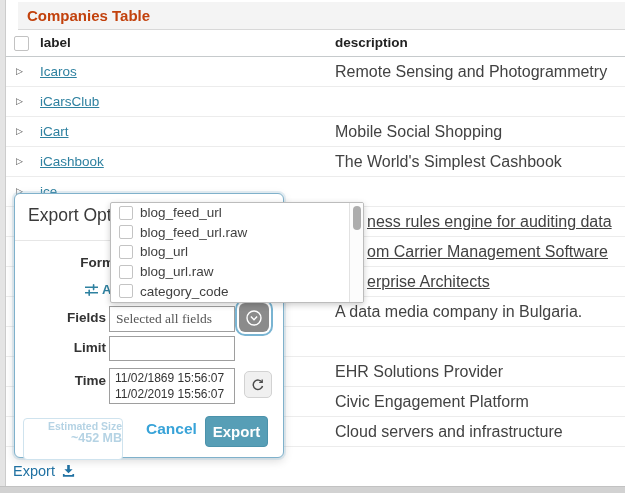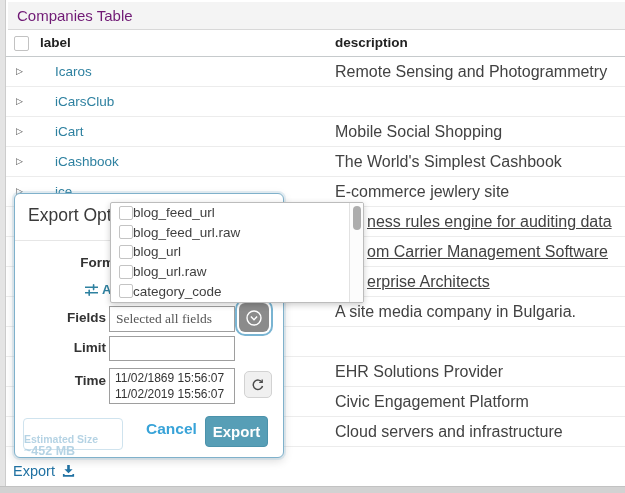--- a/index.html
+++ b/index.html
@@ -4,34 +4,34 @@
 <style>
   html,body{margin:0;padding:0;background:#fff;}
   #root{position:relative;width:625px;height:493px;background:#ffffff;
         font-family:"Liberation Sans", sans-serif;overflow:hidden;}
 
   
   .left-strip{position:absolute;left:0;top:0;width:5px;height:493px;background:#e4e4e4;border-right:1px solid #cccccc;}
   .bottom-strip{position:absolute;left:0;top:486px;width:625px;height:7px;background:#d2d2d2;border-top:1px solid #c2c2c2;z-index:40;}
 
   
-  .panel-header{position:absolute;left:8px;top:2px;right:0;height:27px;background:#f4f4f4;
-     border-bottom:1px solid #d8d8d8;color:#701a75;font-size:15px;line-height:27px;padding-left:9px;}
+  .panel-header{position:absolute;left:18px;top:2px;right:0;height:27px;background:#f4f4f4;
+     border-bottom:1px solid #d8d8d8;color:#c2410c;font-size:15px;line-height:27px;padding-left:9px;font-weight:bold;}
 
   
   .colhead{position:absolute;left:6px;top:30px;right:0;height:26px;background:#fff;border-bottom:1px solid #c6cacc;}
   .colhead .col-label{position:absolute;left:34px;top:0;line-height:26px;font-weight:bold;font-size:13.5px;color:#222;}
   .colhead .col-desc{position:absolute;left:329px;top:0;line-height:26px;font-weight:bold;font-size:13.5px;color:#222;}
   .hdr-checkbox{position:absolute;left:8px;top:6px;width:13px;height:13px;border:1px solid #c2c2c2;border-radius:2px;background:#fff;}
 
   
   .rows{position:absolute;left:6px;top:57px;right:0;}
   .row{position:relative;height:30px;border-bottom:1px solid #ececec;box-sizing:border-box;}
   .caret{position:absolute;left:10px;top:0;line-height:29px;font-family:"DejaVu Sans",sans-serif;font-size:9px;color:#4d4d4d;}
-  .cell-label{position:absolute;left:49px;top:0;line-height:29px;font-size:13.5px;color:#2e81a0;cursor:pointer;}
+  .cell-label{position:absolute;left:34px;top:0;line-height:29px;font-size:13.5px;color:#2e81a0;text-decoration:underline;cursor:pointer;}
   .cell-desc{position:absolute;left:329px;top:0;line-height:29px;font-size:16px;color:#424242;white-space:nowrap;}
   .cell-desc.clipped{left:361px;text-decoration:underline;}
 
   
   .footer-export{position:absolute;left:13px;top:463px;font-size:14.5px;color:#2172a3;cursor:pointer;display:flex;align-items:center;gap:6px;}
 
   
   .dialog{position:absolute;left:14px;top:193px;width:270px;height:265px;background:#fff;
      border:1px solid #7fb1cb;border-radius:6px;z-index:10;
      box-shadow:0 0 0 2px rgba(150,190,215,.25),0 3px 10px rgba(0,0,0,.15);box-sizing:border-box;}
@@ -44,32 +44,32 @@
      font-family:Liberation Serif, serif;font-size:13.5px;color:#555;padding:0 6px;box-sizing:content-box;}
   .chev-btn{position:absolute;left:224px;top:109px;width:30px;height:29px;background:#8b8b8b;border:none;border-radius:6px;
      display:flex;align-items:center;justify-content:center;cursor:pointer;
      box-shadow:0 0 0 2px #ffffff,0 0 0 4px #79b4d2;}
   .limit-input{position:absolute;left:94px;top:142px;width:112px;height:23px;border:1px solid #9e9e9e;
      font-family:"Liberation Sans",sans-serif;font-size:13.5px;padding:0 6px;box-sizing:content-box;}
   .time-input{position:absolute;left:94px;top:174px;width:114px;height:32px;border:1px solid #9e9e9e;resize:none;
      font-family:"Liberation Sans",sans-serif;font-size:12px;line-height:16px;color:#333;padding:1px 5px;overflow:hidden;}
   .refresh-btn{position:absolute;left:229px;top:177px;width:28px;height:27px;background:#f0f0f0;
      border:1px solid #d2d2d2;border-radius:5px;display:flex;align-items:center;justify-content:center;cursor:pointer;}
-  .est-btn{position:absolute;left:8px;top:224px;width:100px;height:32px;border:1px solid #cfe3ee;border-radius:4px;
-     background:#fff;color:#b5d3e4;font-weight:bold;text-align:left;box-sizing:border-box;padding-top:14px;}
+  .est-btn{position:absolute;left:8px;top:224px;width:100px;height:42px;border:1px solid #cfe3ee;border-radius:4px;
+     background:#fff;color:#b5d3e4;font-weight:bold;text-align:right;box-sizing:border-box;padding-top:1px;}
   .est-l1{font-size:10.5px;line-height:12px;}
   .est-l2{font-size:12.5px;line-height:13px;}
   .cancel-link{position:absolute;left:131px;top:226px;font-size:15.5px;font-weight:600;color:#38a3d8;cursor:pointer;}
   .export-btn{position:absolute;left:190px;top:222px;width:63px;height:31px;background:#579eb6;border:1px solid #4b92ab;
      border-radius:4px;color:#fff;font-weight:bold;font-size:15px;font-family:"Liberation Sans",sans-serif;cursor:pointer;}
 
   
   .dropdown{position:absolute;left:110px;top:202px;width:252px;height:99px;background:#fff;border:1px solid #bcbcbc;
      border-radius:2px;z-index:20;box-shadow:0 2px 6px rgba(0,0,0,.2);overflow:hidden;}
-  .opt{position:relative;height:19.6px;display:flex;align-items:center;padding-left:8px;cursor:pointer;}
+  .opt{position:relative;height:19.6px;display:flex;align-items:center;padding-left:8px;gap:7px;cursor:pointer;}
   .opt-cb{width:12px;height:12px;border:1px solid #c4c4c4;border-radius:2px;background:#fff;flex:0 0 auto;}
   .opt-label{font-size:13.5px;color:#3f3f3f;white-space:nowrap;}
   .dd-scroll{position:absolute;right:0;top:0;width:13px;height:100%;background:#fcfcfc;border-left:1px solid #e2e2e2;}
   .dd-thumb{position:absolute;right:2px;top:3px;width:8px;height:24px;background:#adadad;border-radius:4px;}
 </style>
 </head>
 <body>
 
 <div id="root">
 
@@ -97,37 +97,36 @@
         <span class="cell-desc">Mobile Social Shopping</span>
       </div>
       <div class="row">
         <span class="caret">▷</span>
         <span class="cell-label">iCashbook</span>
         <span class="cell-desc">The World's Simplest Cashbook</span>
       </div>
       <div class="row">
         <span class="caret">▷</span>
         <span class="cell-label">ice</span>
-        <span class="cell-desc">E-commerce jewlery site</span>
       </div>
       <div class="row">
         <span class="caret">▷</span>
         <span class="cell-desc clipped">ness rules engine for auditing data</span>
       </div>
       <div class="row">
         <span class="caret">▷</span>
         <span class="cell-desc clipped">om Carrier Management Software</span>
       </div>
       <div class="row">
         <span class="caret">▷</span>
         <span class="cell-desc clipped">erprise Architects</span>
       </div>
       <div class="row">
         <span class="caret">▷</span>
-        <span class="cell-desc">A site media company in Bulgaria.</span>
+        <span class="cell-desc">A data media company in Bulgaria.</span>
       </div>
       <div class="row">
         <span class="caret">▷</span>
       </div>
       <div class="row">
         <span class="caret">▷</span>
         <span class="cell-desc">EHR Solutions Provider</span>
       </div>
       <div class="row">
         <span class="caret">▷</span>

